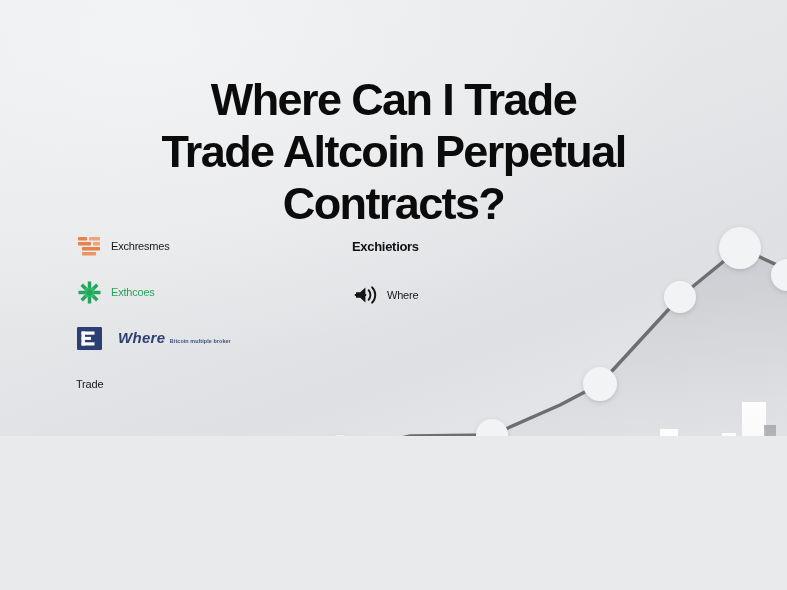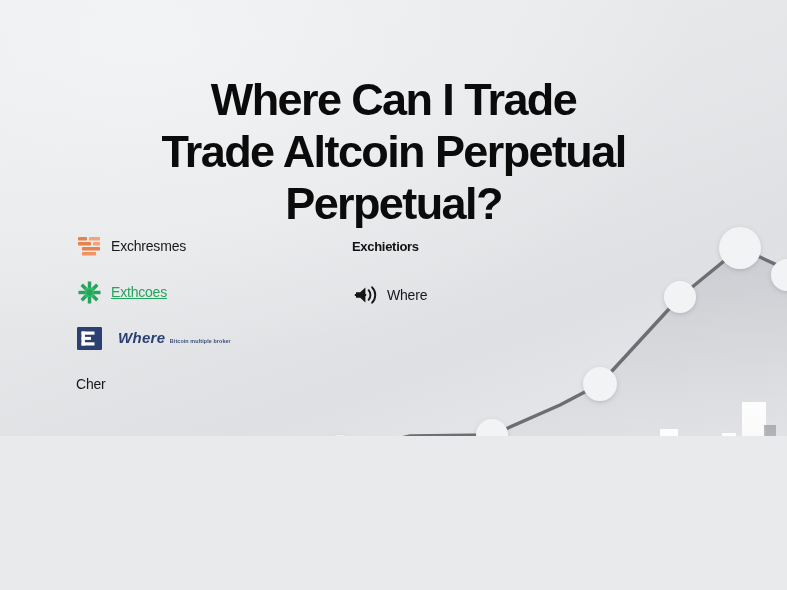--- a/index.html
+++ b/index.html
@@ -58,26 +58,26 @@
     width: 26px;
     height: 26px;
     flex: 0 0 26px;
     margin-right: 9px;
     display: flex;
     align-items: center;
     justify-content: center;
   }
   .ico svg { display: block; }
   .lbl {
-    font-size: 14px;
+    font-size: 11px;
     letter-spacing: -0.2px;
     color: #17181a;
     white-space: nowrap;
   }
-  .lbl.green { color: #27a45c; text-decoration: underline; }
+  .lbl.green { color: #27a45c; }
   .lbl.navy  { color: #1b2a52; font-weight: 600; }
   .lbl.bold  { font-weight: 700; color: #101113; font-size: 13px; letter-spacing: -0.3px; }
 
   .row.noicon { padding-left: 0; }
   .row.noicon .lbl { margin-left: 0; }
 
   
   #row-exchietiors { margin-bottom: 21px; }
   #row-ciaty { margin-top: 11px; }
 
@@ -177,21 +177,21 @@
         <circle cx="600" cy="384" r="17" fill="#f2f3f4" filter="url(#softShadow)"></circle>
         <circle cx="680" cy="297" r="16" fill="#f2f3f4" filter="url(#softShadow)"></circle>
         <circle cx="740" cy="248" r="21" fill="#f2f3f4" filter="url(#softShadow)"></circle>
         <circle cx="787" cy="275" r="16" fill="#f2f3f4" filter="url(#softShadow)"></circle>
       </g>
   </svg>
 
   <h1 id="heading">
     <span class="ln">Where Can I Trade</span>
     <span class="ln">Trade Altcoin Perpetual</span>
-    <span class="ln">Perpetual?</span>
+    <span class="ln">Contracts?</span>
   </h1>
 
   <div id="col-left" class="col">
 
     <div class="row">
       <span class="ico">
         <svg width="22" height="20" viewBox="0 0 22 20">
           <rect x="0" y="1" width="9" height="3.4" rx="0.6" fill="#e8824a"></rect>
           <rect x="11" y="1" width="11" height="3.4" rx="0.6" fill="#f0a477"></rect>
           <rect x="0" y="6" width="13" height="3.4" rx="0.6" fill="#e8824a"></rect>
@@ -232,21 +232,21 @@
           </svg>
         </span>
         <span id="alhors-text">
           <span id="alhors-name">Where</span>
           <span id="alhors-sub">Bitcoin multiple broker</span>
         </span>
       </span>
     </div>
 
     <div class="row noicon" id="row-ciaty">
-      <span class="lbl">Cher</span>
+      <span class="lbl">Trade</span>
     </div>
   </div>
 
   <div id="col-right" class="col">
 
     <div class="row noicon" id="row-exchietiors">
       <span class="lbl bold">Exchietiors</span>
     </div>
 
     <div class="row">

